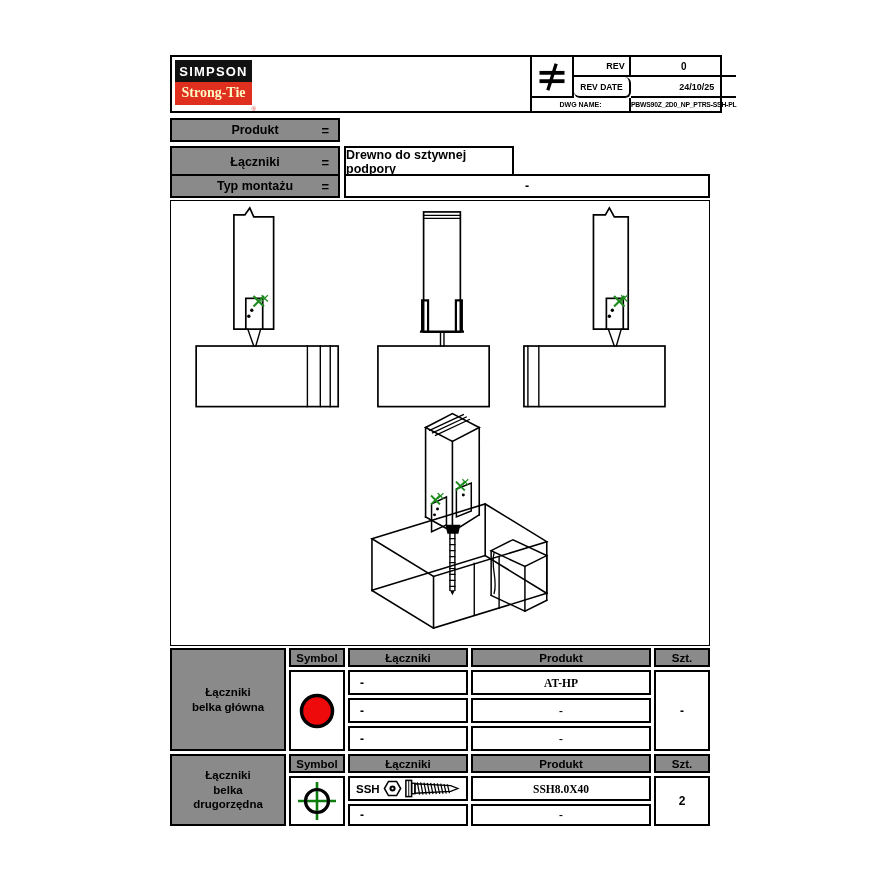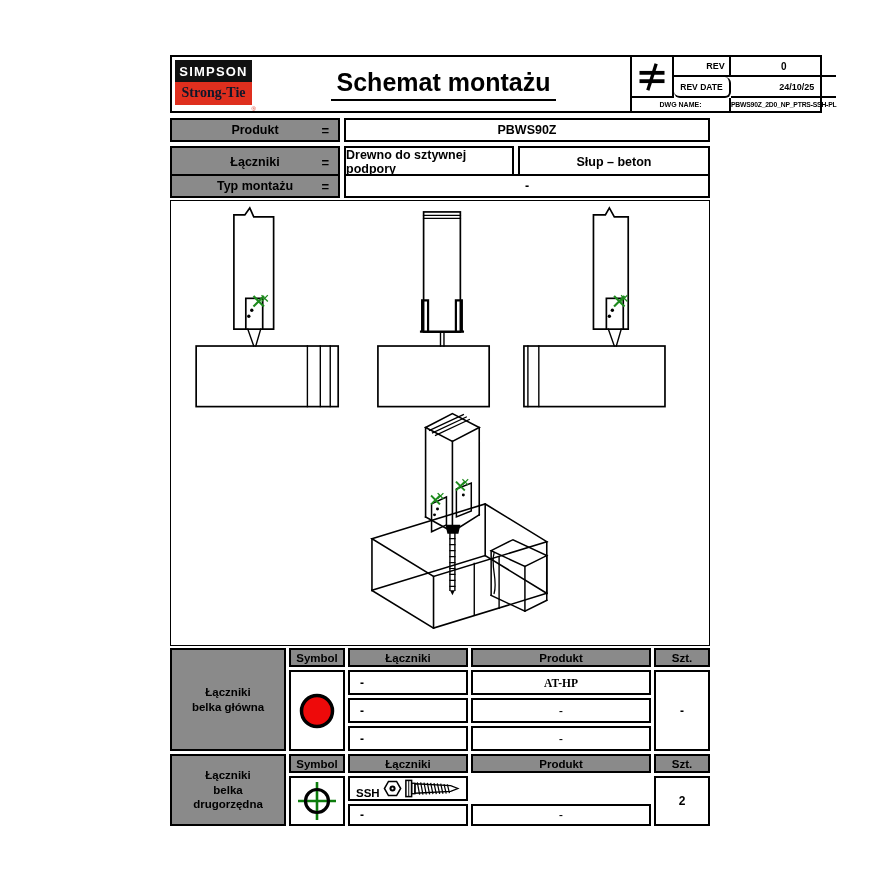--- a/index.html
+++ b/index.html
@@ -3,24 +3,24 @@
 <meta charset="utf-8">
 <style>
   html,body{margin:0;padding:0;}
   body{
     width:880px;height:880px;background:#ffffff;position:relative;overflow:hidden;
     font-family:"Liberation Sans", sans-serif;color:#000;
   }
   .sheet{position:absolute;left:170px;top:55px;width:540px;height:772px;}
 
   
-  .header-box{position:absolute;left:0;top:0;width:652px;height:58px;border:2.5px solid #000;box-sizing:border-box;display:flex;align-items:center;text-decoration:underline;}
+  .header-box{position:absolute;left:0;top:0;width:552px;height:58px;border:2.5px solid #000;box-sizing:border-box;display:flex;align-items:center;text-decoration:underline;}
   .logo{position:absolute;left:3px;top:3px;width:77px;}
   .logo .lt{background:#111;color:#fff;font-weight:bold;font-size:13px;letter-spacing:1.2px;text-align:center;padding:4px 0 3px 0;}
-  .logo .lb{background:#df2f1e;color:#0f172a;font-family:"Liberation Serif",serif;font-weight:bold;font-size:14px;text-align:center;padding:3px 0 4px 0;}
+  .logo .lb{background:#df2f1e;color:#fef9c3;font-family:"Liberation Serif",serif;font-weight:bold;font-size:14px;text-align:center;padding:3px 0 4px 0;}
   .logo .reg{position:absolute;right:-4px;bottom:-7px;font-size:6px;color:#df2f1e;}
   .title-wrap{position:absolute;left:90px;right:195px;top:0;bottom:0;display:flex;align-items:center;justify-content:center;}
   .title{font-size:25px;font-weight:bold;border-bottom:2.5px solid #000;padding:0 6px 2px 6px;white-space:nowrap;}
   .rev-table{position:absolute;top:0;right:0;bottom:0;width:190px;border-left:2.5px solid #000;box-sizing:border-box;display:grid;grid-template-columns:42px 57px 1fr;grid-template-rows:20px 21px 1fr;}
   .rev-table div{display:flex;align-items:center;justify-content:center;font-weight:bold;box-sizing:border-box;}
   .rc-sym{grid-row:1/3;grid-column:1;border-right:2px solid #000;border-bottom:2px solid #000;}
   .rc-rl{grid-row:1;grid-column:2;border-right:2px solid #000;border-bottom:2px solid #000;font-size:9px;padding-left:28px;}
   .rc-rv{grid-row:1;grid-column:3;border-bottom:2px solid #000;font-size:10px;}
   .rc-dl{grid-row:2;grid-column:2;border-right:2px solid #000;border-bottom:2px solid #000;font-size:8.5px;border-radius:6px;}
   .rc-dv{grid-row:2;grid-column:3;border-bottom:2px solid #000;font-size:9px;padding-left:26px;}
@@ -59,23 +59,20 @@
 <body>
 
 <div class="sheet">
 
   <div class="header-box">
     <div class="logo">
       <div class="lt">SIMPSON</div>
       <div class="lb">Strong-Tie</div>
       <span class="reg">®</span>
     </div>
-    <div class="title-wrap">
-      <div class="title">Schemat montażu</div>
-    </div>
     <div class="rev-table">
       <div class="rc-sym">
         <svg width="34" height="30" viewBox="0 0 40 36" fill="none" stroke="#000">
           <path d="M5,13 H35" stroke-width="4.6"></path>
           <path d="M5,23 H35" stroke-width="4.6"></path>
           <path d="M15,34 L25,2" stroke-width="4"></path>
         </svg>
       </div>
       <div class="rc-rl">REV</div>
       <div class="rc-rv">0</div>
@@ -85,30 +82,28 @@
       <div class="rc-nv">PBWS90Z_2D0_NP_PTRS-SSH-PL</div>
     </div>
   </div>
 
   <div class="pinfo">
     <div class="prow">
       <div class="pcell plabel">
         <span>Produkt</span>
         <span class="eq">=</span>
       </div>
-      <div class="pcell">PBWS90Z</div>
     </div>
     <div class="prow">
       <div class="pcell plabel">
         <span>Łączniki</span>
         <span class="eq">=</span>
       </div>
       <div class="pvals2">
         <div class="pcell">Drewno do sztywnej podpory</div>
-        <div class="pcell">Słup – beton</div>
       </div>
     </div>
     <div class="prow">
       <div class="pcell plabel">
         <span>Typ montażu</span>
         <span class="eq">=</span>
       </div>
       <div class="pcell">-</div>
     </div>
   </div>
@@ -225,32 +220,33 @@
     <div class="fcell fgray fhead">Produkt</div>
     <div class="fcell fgray fhead">Szt.</div>
 
     <div class="fcell span-data" style="grid-column:2;">
       <svg width="44" height="44" viewBox="0 0 44 44" fill="none">
         <path d="M22,3 V41 M3,22 H41" stroke="#0c7c0c" stroke-width="2.6"></path>
         <circle cx="22" cy="22" r="11.5" stroke="#000" stroke-width="3.2"></circle>
       </svg>
     </div>
 
-    <div class="fcell ssh-cell" style="grid-column:3;grid-row:2;align-items:flex-end;">
+    <div class="fcell ssh-cell" style="grid-column:3;grid-row:2;">
       <span>SSH</span>
       <svg width="82" height="21" viewBox="0 0 86 22" fill="none" stroke="#000">
         <polygon points="18.5,11 14.25,3.6 5.75,3.6 1.5,11 5.75,18.4 14.25,18.4" stroke-width="1.6"></polygon>
         <circle cx="10" cy="11" r="3.2" fill="#000" stroke="none"></circle>
         <circle cx="10" cy="11" r="1.1" fill="#fff" stroke="none"></circle>
         <rect x="24" y="2.5" width="6" height="17" stroke-width="1.6"></rect>
         <path d="M27,2.5 V19.5" stroke-width="1"></path>
         <rect x="30" y="5.5" width="3.5" height="11" stroke-width="1.4"></rect>
         <path d="M33.5,6 L71,8 L78.5,11 L71,14 L33.5,16 Z" stroke-width="1.4"></path>
         <path d="M36,4.5 l2.4,13 M39.5,4.6 l2.4,12.8 M43,4.8 l2.4,12.5 M46.5,5 l2.4,12.2 M50,5.2 l2.4,11.8 M53.5,5.4 l2.4,11.4 M57,5.7 l2.4,11 M60.5,6 l2.4,10.5 M64,6.3 l2.3,10 M67.5,6.7 l2.2,9.2" stroke-width="1.3"></path>
       </svg>
     </div>
+    <div class="fcell fprod" style="grid-column:4;grid-row:2;">SSH8.0X40</div>
     <div class="fcell fdash" style="grid-column:3;grid-row:3;">-</div>
     <div class="fcell fprod" style="grid-column:4;grid-row:3;">-</div>
 
     <div class="fcell fqty span-data" style="grid-column:5;">2</div>
   </div>
 
 </div>
 
 </body></html>

